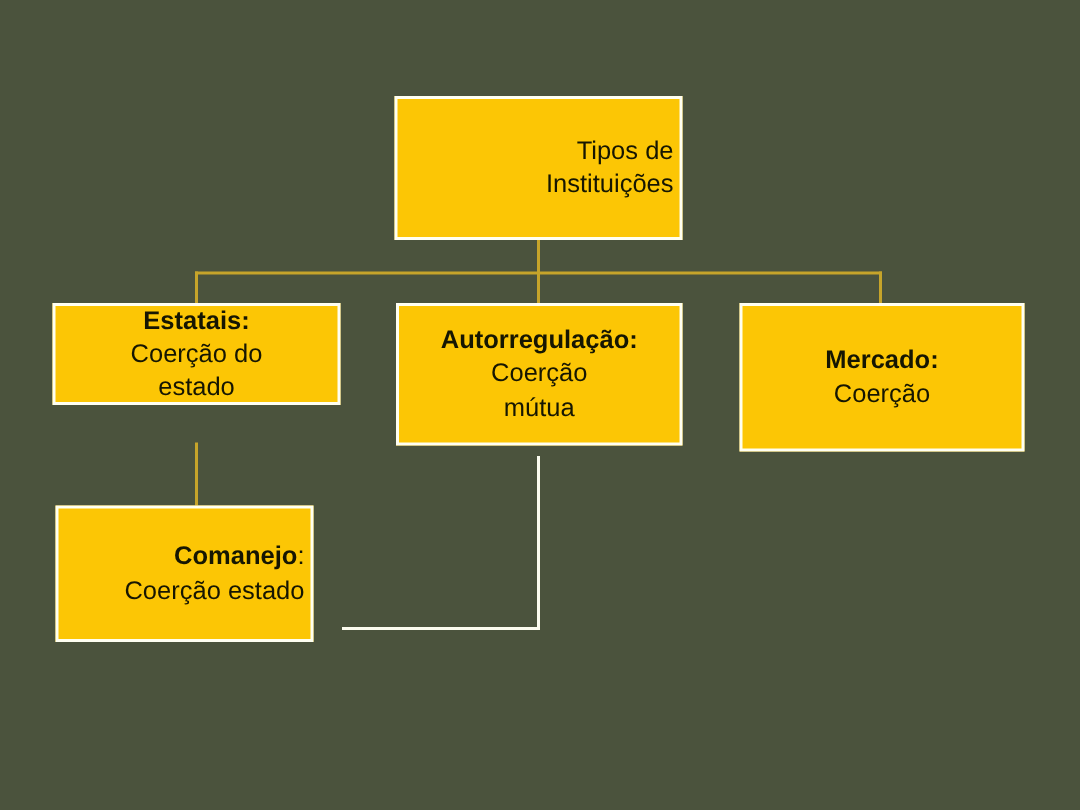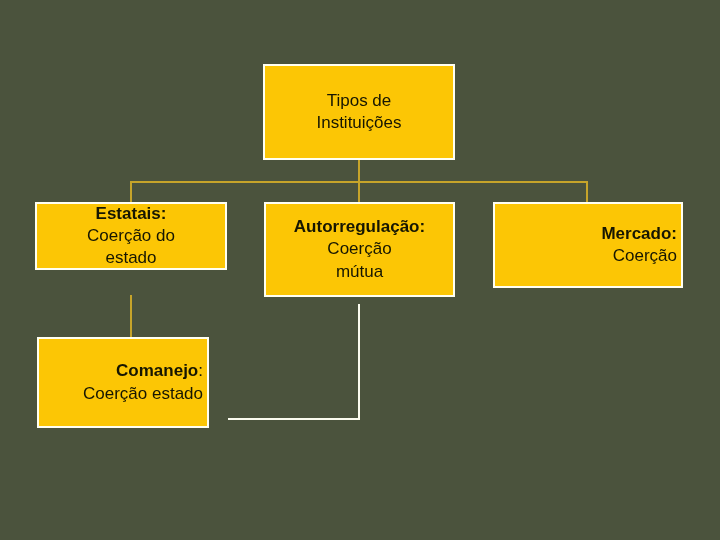--- a/index.html
+++ b/index.html
@@ -44,38 +44,38 @@
   <div class="conn gold" style="left:358px; top:160px; width:2px; height:22px;"></div>
   <div class="conn gold" style="left:130px; top:181px; width:458px; height:2px;"></div>
   <div class="conn gold" style="left:130px; top:181px; width:2px; height:21px;"></div>
   <div class="conn gold" style="left:358px; top:181px; width:2px; height:21px;"></div>
   <div class="conn gold" style="left:586px; top:181px; width:2px; height:21px;"></div>
   <div class="conn gold" style="left:130px; top:295px; width:2px; height:42px;"></div>
 
   <div class="conn white" style="left:358px; top:304px; width:2px; height:116px;"></div>
   <div class="conn white" style="left:228px; top:418px; width:132px; height:2px;"></div>
 
-  <div class="node" style="left:263px; top:64px; width:192px; height:96px;">
+  <div class="node" style="left:263px; top:64px; width:192px; height:96px;text-align:right;">
     <div>Tipos de</div>
     <div>Instituições</div>
   </div>
 
   <div class="node" style="left:35px; top:202px; width:192px; height:68px;">
     <div class="t">Estatais:</div>
     <div>Coerção do</div>
     <div>estado</div>
   </div>
 
   <div class="node" style="left:264px; top:202px; width:191px; height:95px;">
     <div class="t">Autorregulação:</div>
     <div>Coerção</div>
     <div>mútua</div>
   </div>
 
-  <div class="node" style="left:493px; top:202px; width:190px; height:86px;text-align:right;">
+  <div class="node" style="left:493px; top:202px; width:190px; height:99px;">
     <div class="t">Mercado:</div>
     <div>Coerção</div>
   </div>
 
   <div class="node" style="left:37px; top:337px; width:172px; height:91px;text-align:right;">
     <div>
       <span class="t">Comanejo</span><span>:</span>
     </div>
     <div>Coerção estado</div>
   </div>

